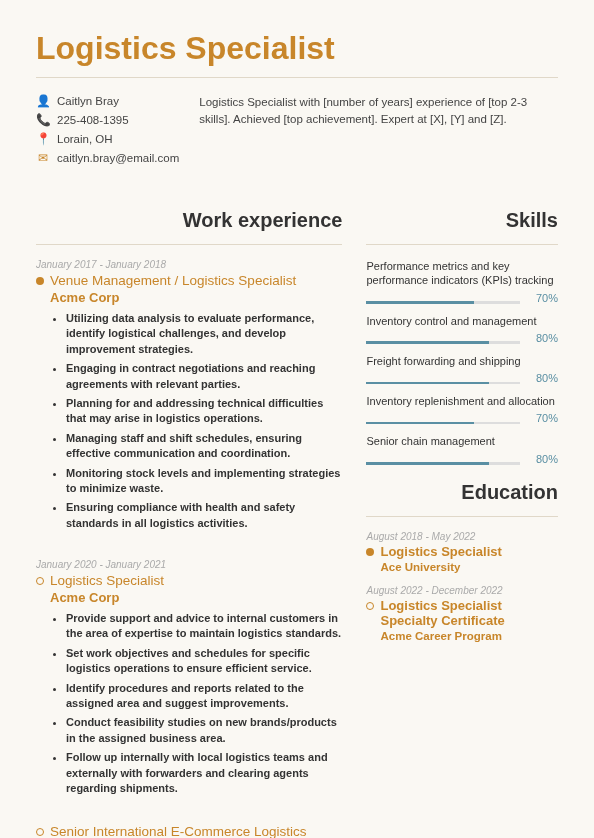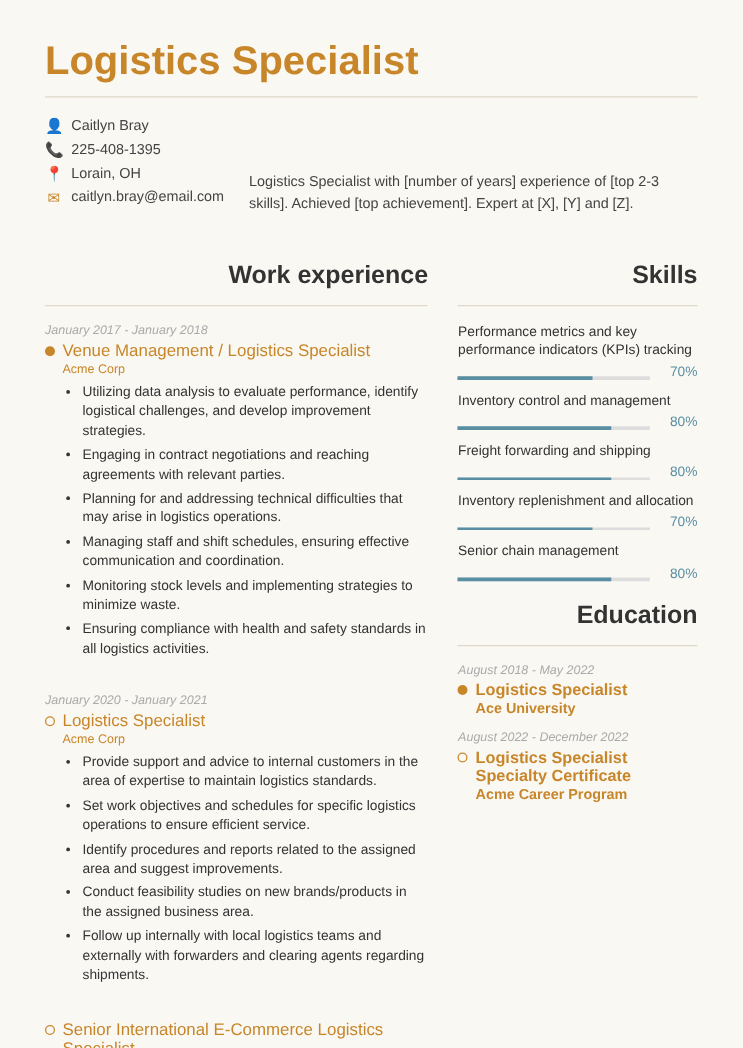--- a/index.html
+++ b/index.html
@@ -62,29 +62,30 @@
       margin-bottom: 3px;
       font-style: italic;
     }
     .job-title {
       font-size: 13.5px;
       font-weight: normal;
       color: #c8862a;
       margin-bottom: 2px;
     }
     .company-name {
-      font-size: 10px;
-      font-weight: normal;
+      font-size: 13px;
+      font-weight: bold;
       color: #c8862a;
       margin-bottom: 6px;
     }
     .job-bullets {
       list-style: disc;
       padding-left: 16px;
       margin-bottom: 14px;
+      font-weight: bold;
     }
     .job-bullets li {
       font-size: 11px;
       color: #333;
       margin-bottom: 4px;
       line-height: 1.4;
     }
     .work-entry {
       margin-bottom: 14px;
     }
@@ -192,21 +193,21 @@
     </div>
     <div class="contact-item">
       <span class="contact-icon">📍</span>
       <span>Lorain, OH</span>
     </div>
     <div class="contact-item">
       <span class="contact-icon">✉</span>
       <span>caitlyn.bray@email.com</span>
     </div>
   </div>
-  <div style="font-size:11.5px; color:#444; line-height:1.5; flex:1;margin-top:44px;">
+  <div style="font-size:11.5px; color:#444; line-height:1.5; flex:1;">
     <span>Logistics Specialist with [number of years] experience of [top 2-3 skills]. Achieved [top achievement]. Expert at [X], [Y] and [Z].</span>
   </div>
 </div>
 
 <div class="two-col">
 
   <div class="left-col">
     <h2 class="section-title">Work experience</h2>
     <hr class="section-divider">
 

